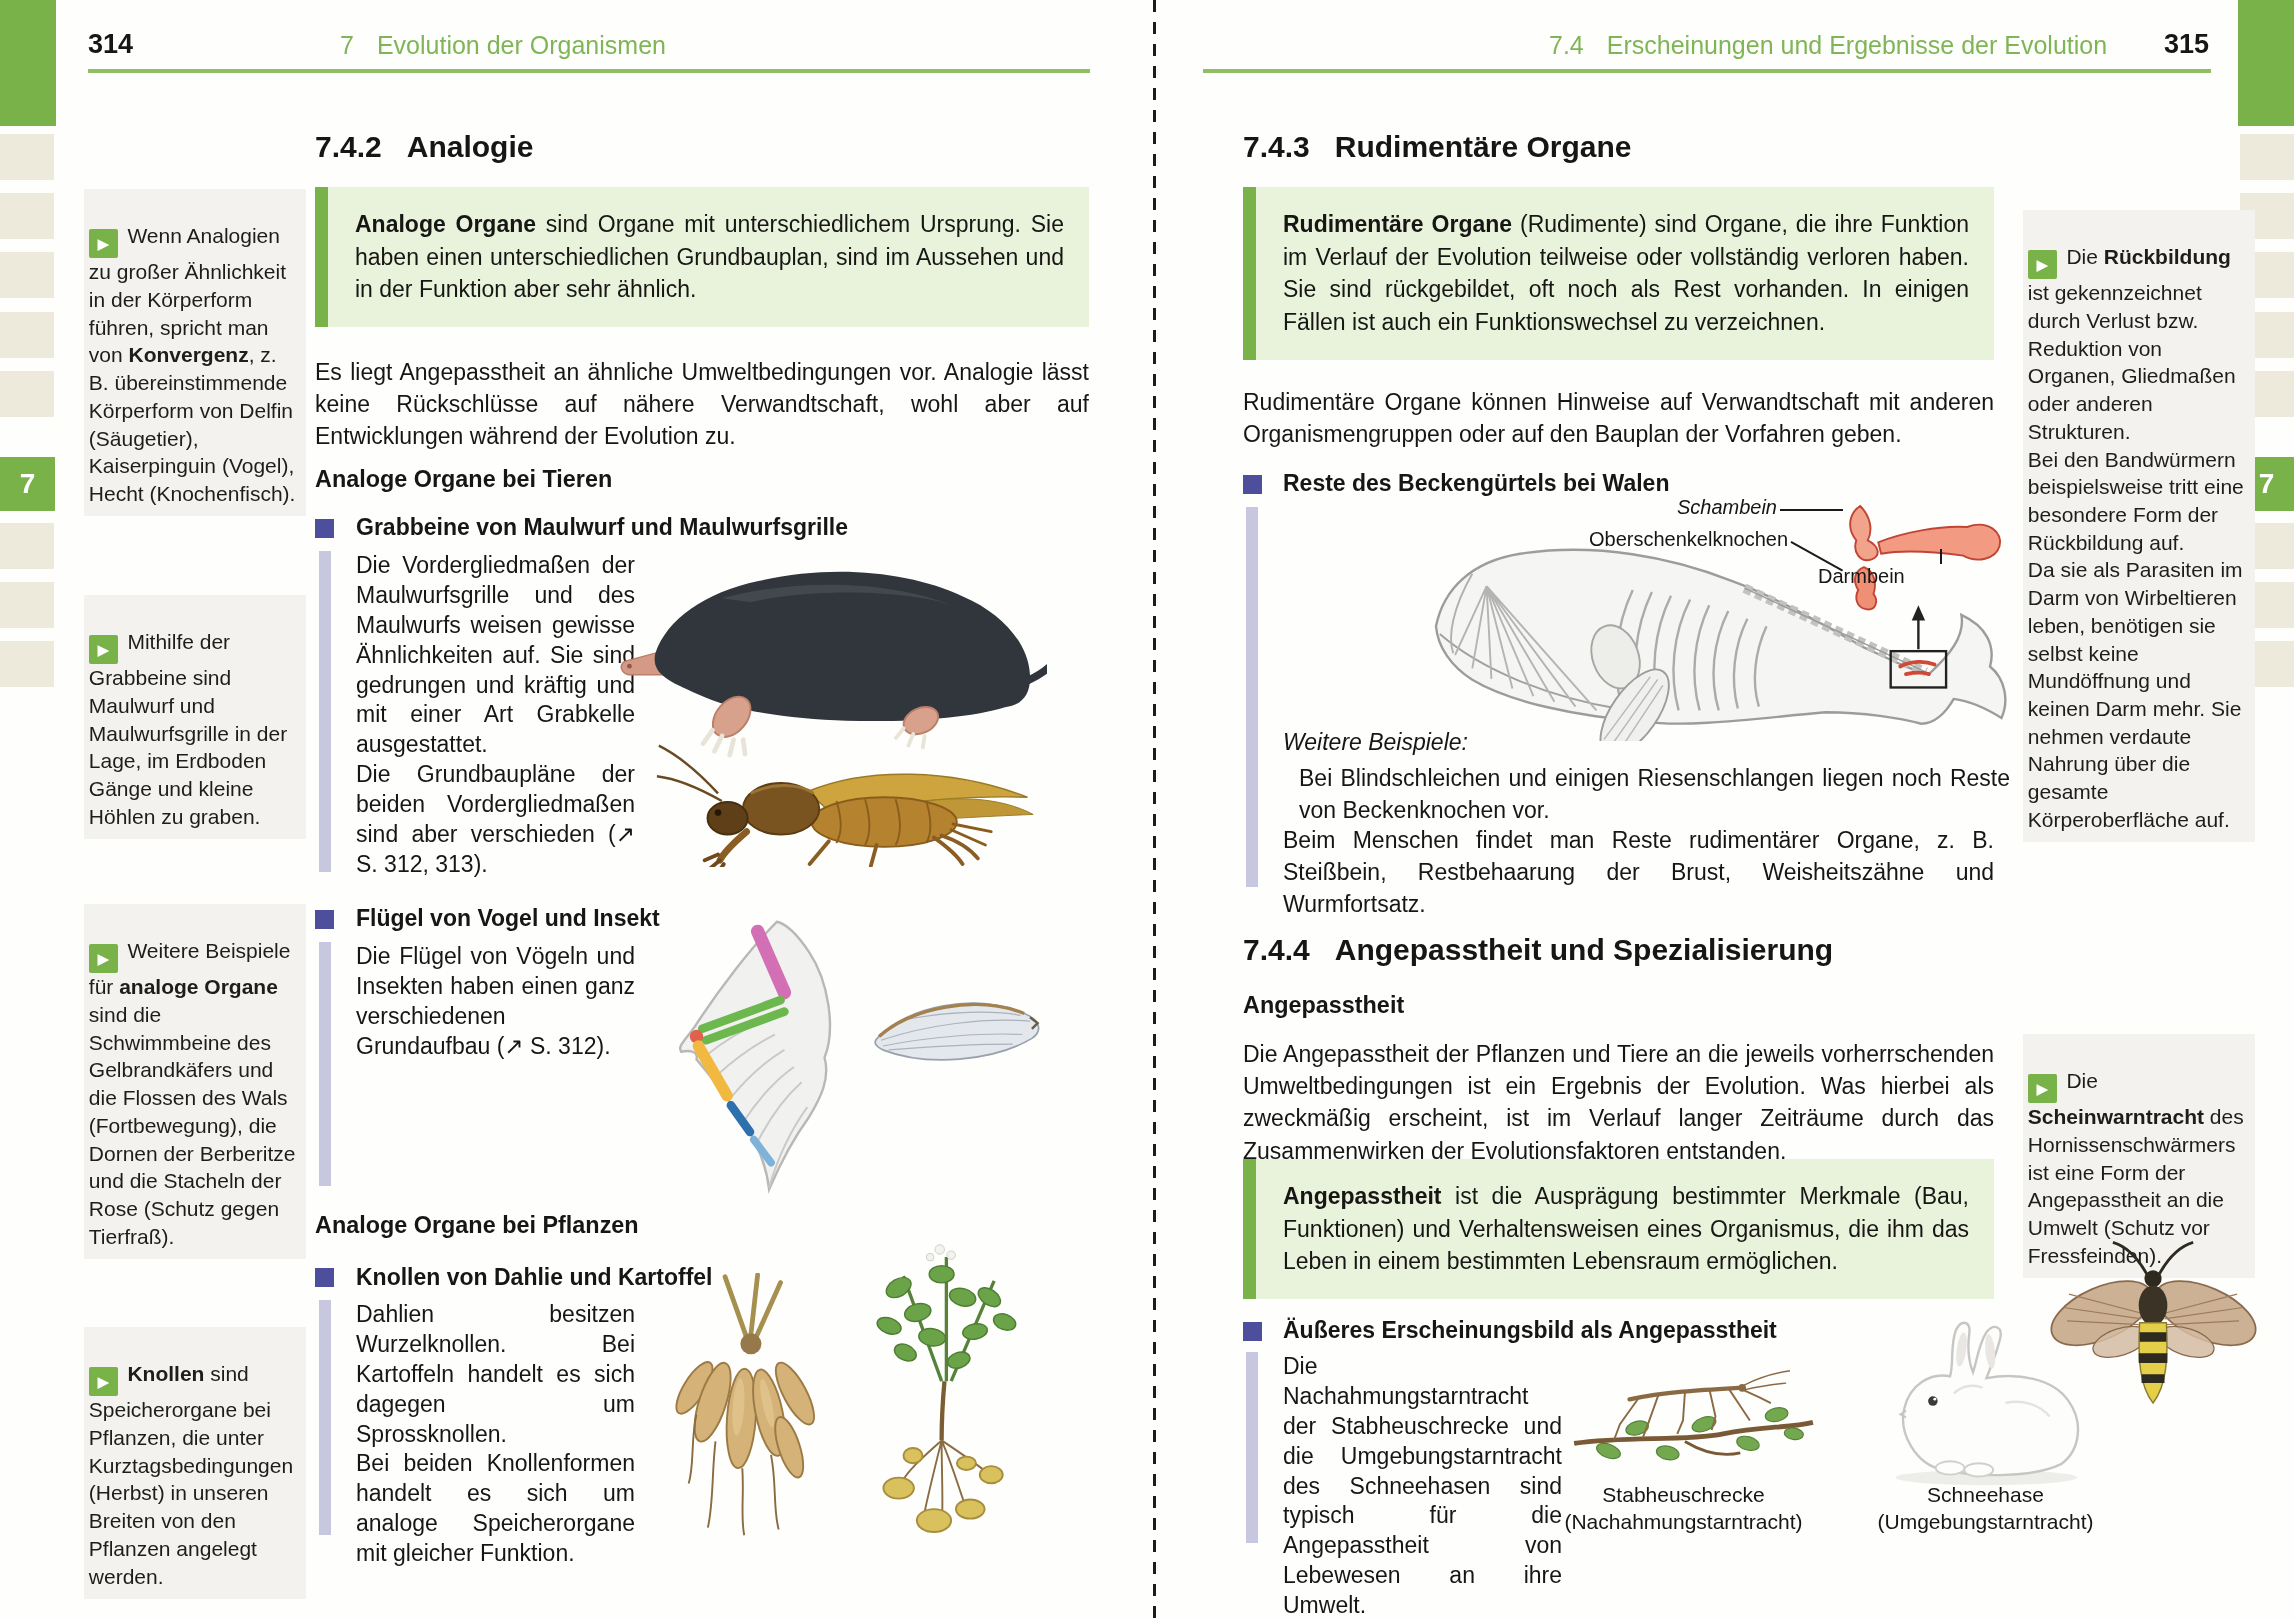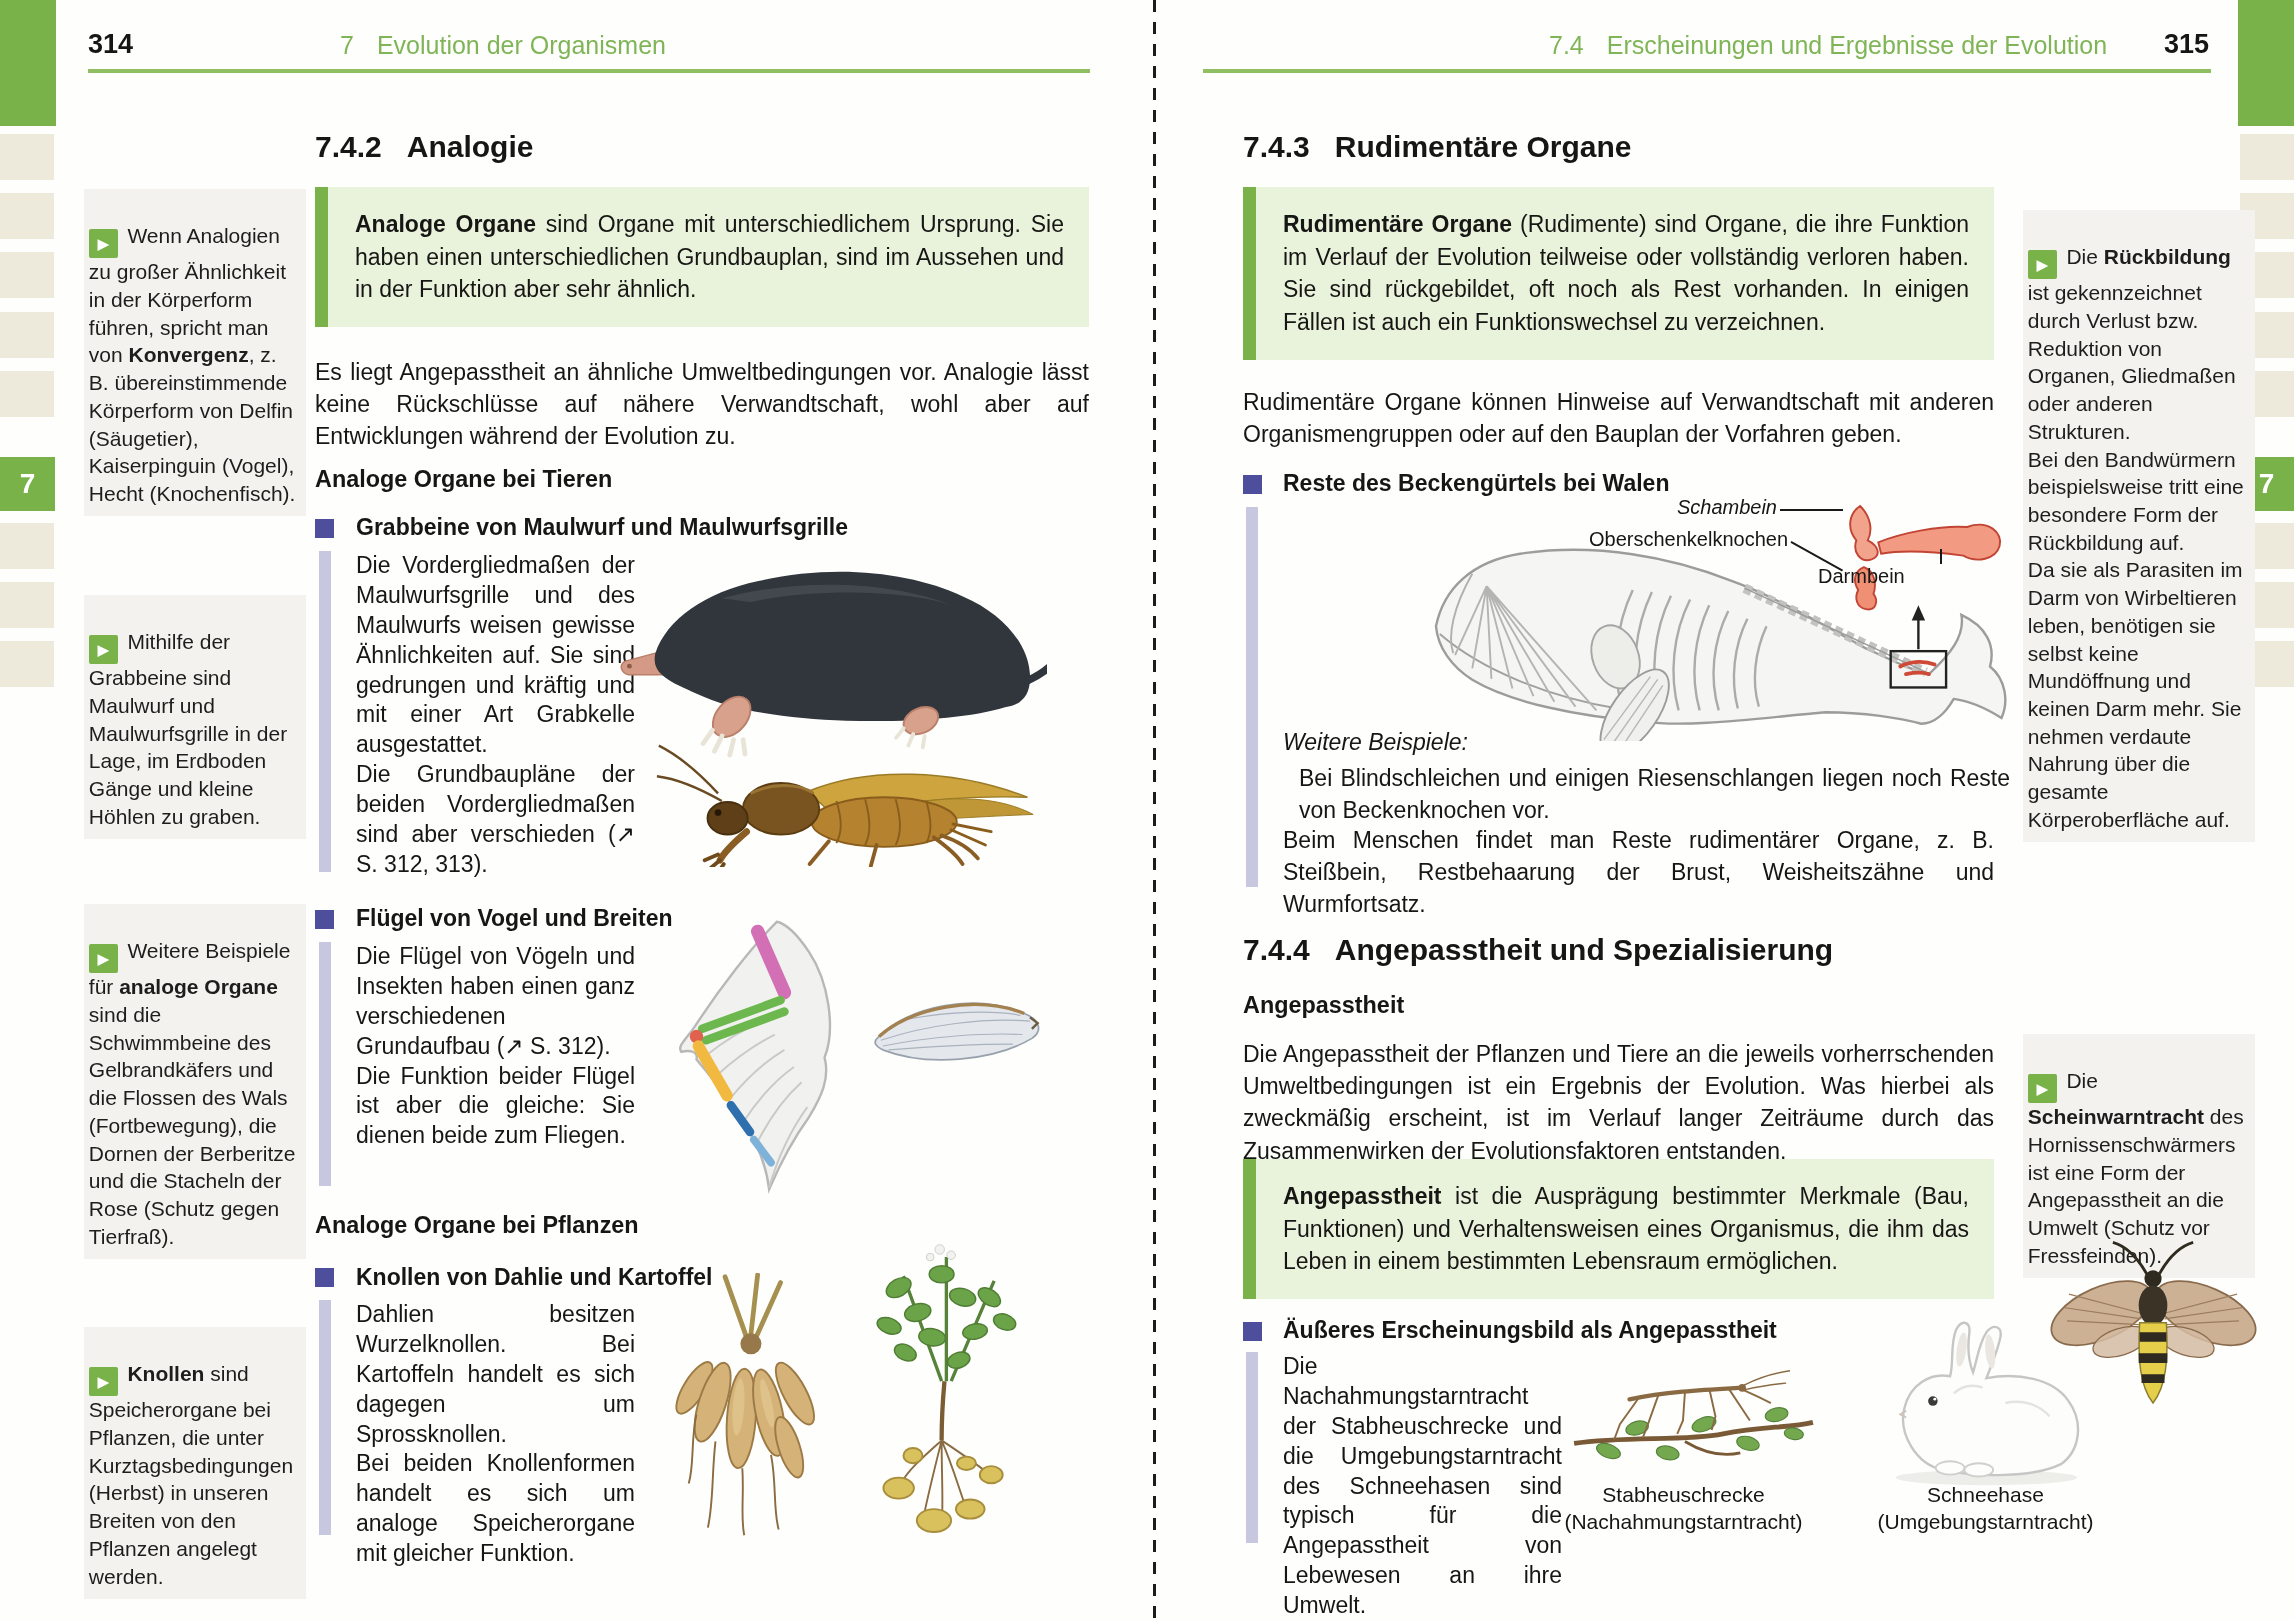--- a/index.html
+++ b/index.html
@@ -149,25 +149,24 @@
     <circle cx="66" cy="78" r="3.5" fill="#241705"></circle>
     <g>
       <path d="M96 98 C82 110,72 120,68 128" stroke="#8a5d24" stroke-width="7" fill="none" stroke-linecap="round"></path>
       <path d="M66 122 l-14 6 M68 128 l-12 10 M72 132 l-8 12" stroke="#6f4a1a" stroke-width="4" stroke-linecap="round"></path>
     </g>
     <path d="M182 108 l-20 24 M232 112 l-6 22 M292 104 c14 10,24 18,30 28 M300 102 c18 6,30 14,38 24" stroke="#8a5d24" stroke-width="4" fill="none" stroke-linecap="round"></path>
     <path d="M312 90 l40 8 M310 96 l36 16" stroke="#8a5d1d" stroke-width="3" stroke-linecap="round"></path>
   </svg>
 
   <div class="block-square" style="left:315px;top:910px;"></div>
-  <div class="block-title" style="left:356px;top:905px;">Flügel von Vogel und Breiten</div>
+  <div class="block-title" style="left:356px;top:905px;">Flügel von Vogel und Insekt</div>
   <div class="block-bar" style="left:319px;top:942px;height:244px;"></div>
   <div class="block-text" style="left:356px;top:942px;width:279px;">
     <div>Die Flügel von Vögeln und Insekten haben einen ganz verschiedenen Grundaufbau (↗ S. 312).</div>
-    <div>Die Funktion beider Flügel ist aber die gleiche: Sie dienen beide zum Fliegen.</div>
   </div>
 
   <svg class="abs" style="left:664px;top:916px;" width="387" height="282" viewBox="0 0 405 295">
     <g>
       <path d="M118 6 C92 32,58 76,32 116 C22 130,14 136,18 142 C28 140,36 142,34 150
                C56 176,76 202,94 234 C102 250,108 268,110 286 C122 258,136 232,152 210
                C164 190,174 170,168 148 C180 118,172 68,152 38 C140 20,128 8,118 6 Z" fill="#f1f1ef" stroke="#b8b8b8" stroke-width="2.5"></path>
       <path d="M110 284 C120 250,134 222,150 200 M96 240 C110 212,126 190,144 174 M84 214 C100 190,116 172,136 158
                M70 190 C88 168,106 152,126 140 M56 166 C76 148,96 134,116 124 M44 146 C64 130,84 118,104 110" stroke="#c9c9c7" stroke-width="2" fill="none"></path>
       <line x1="98" y1="16" x2="126" y2="80" stroke="#d36fb4" stroke-width="14" stroke-linecap="round"></line>

